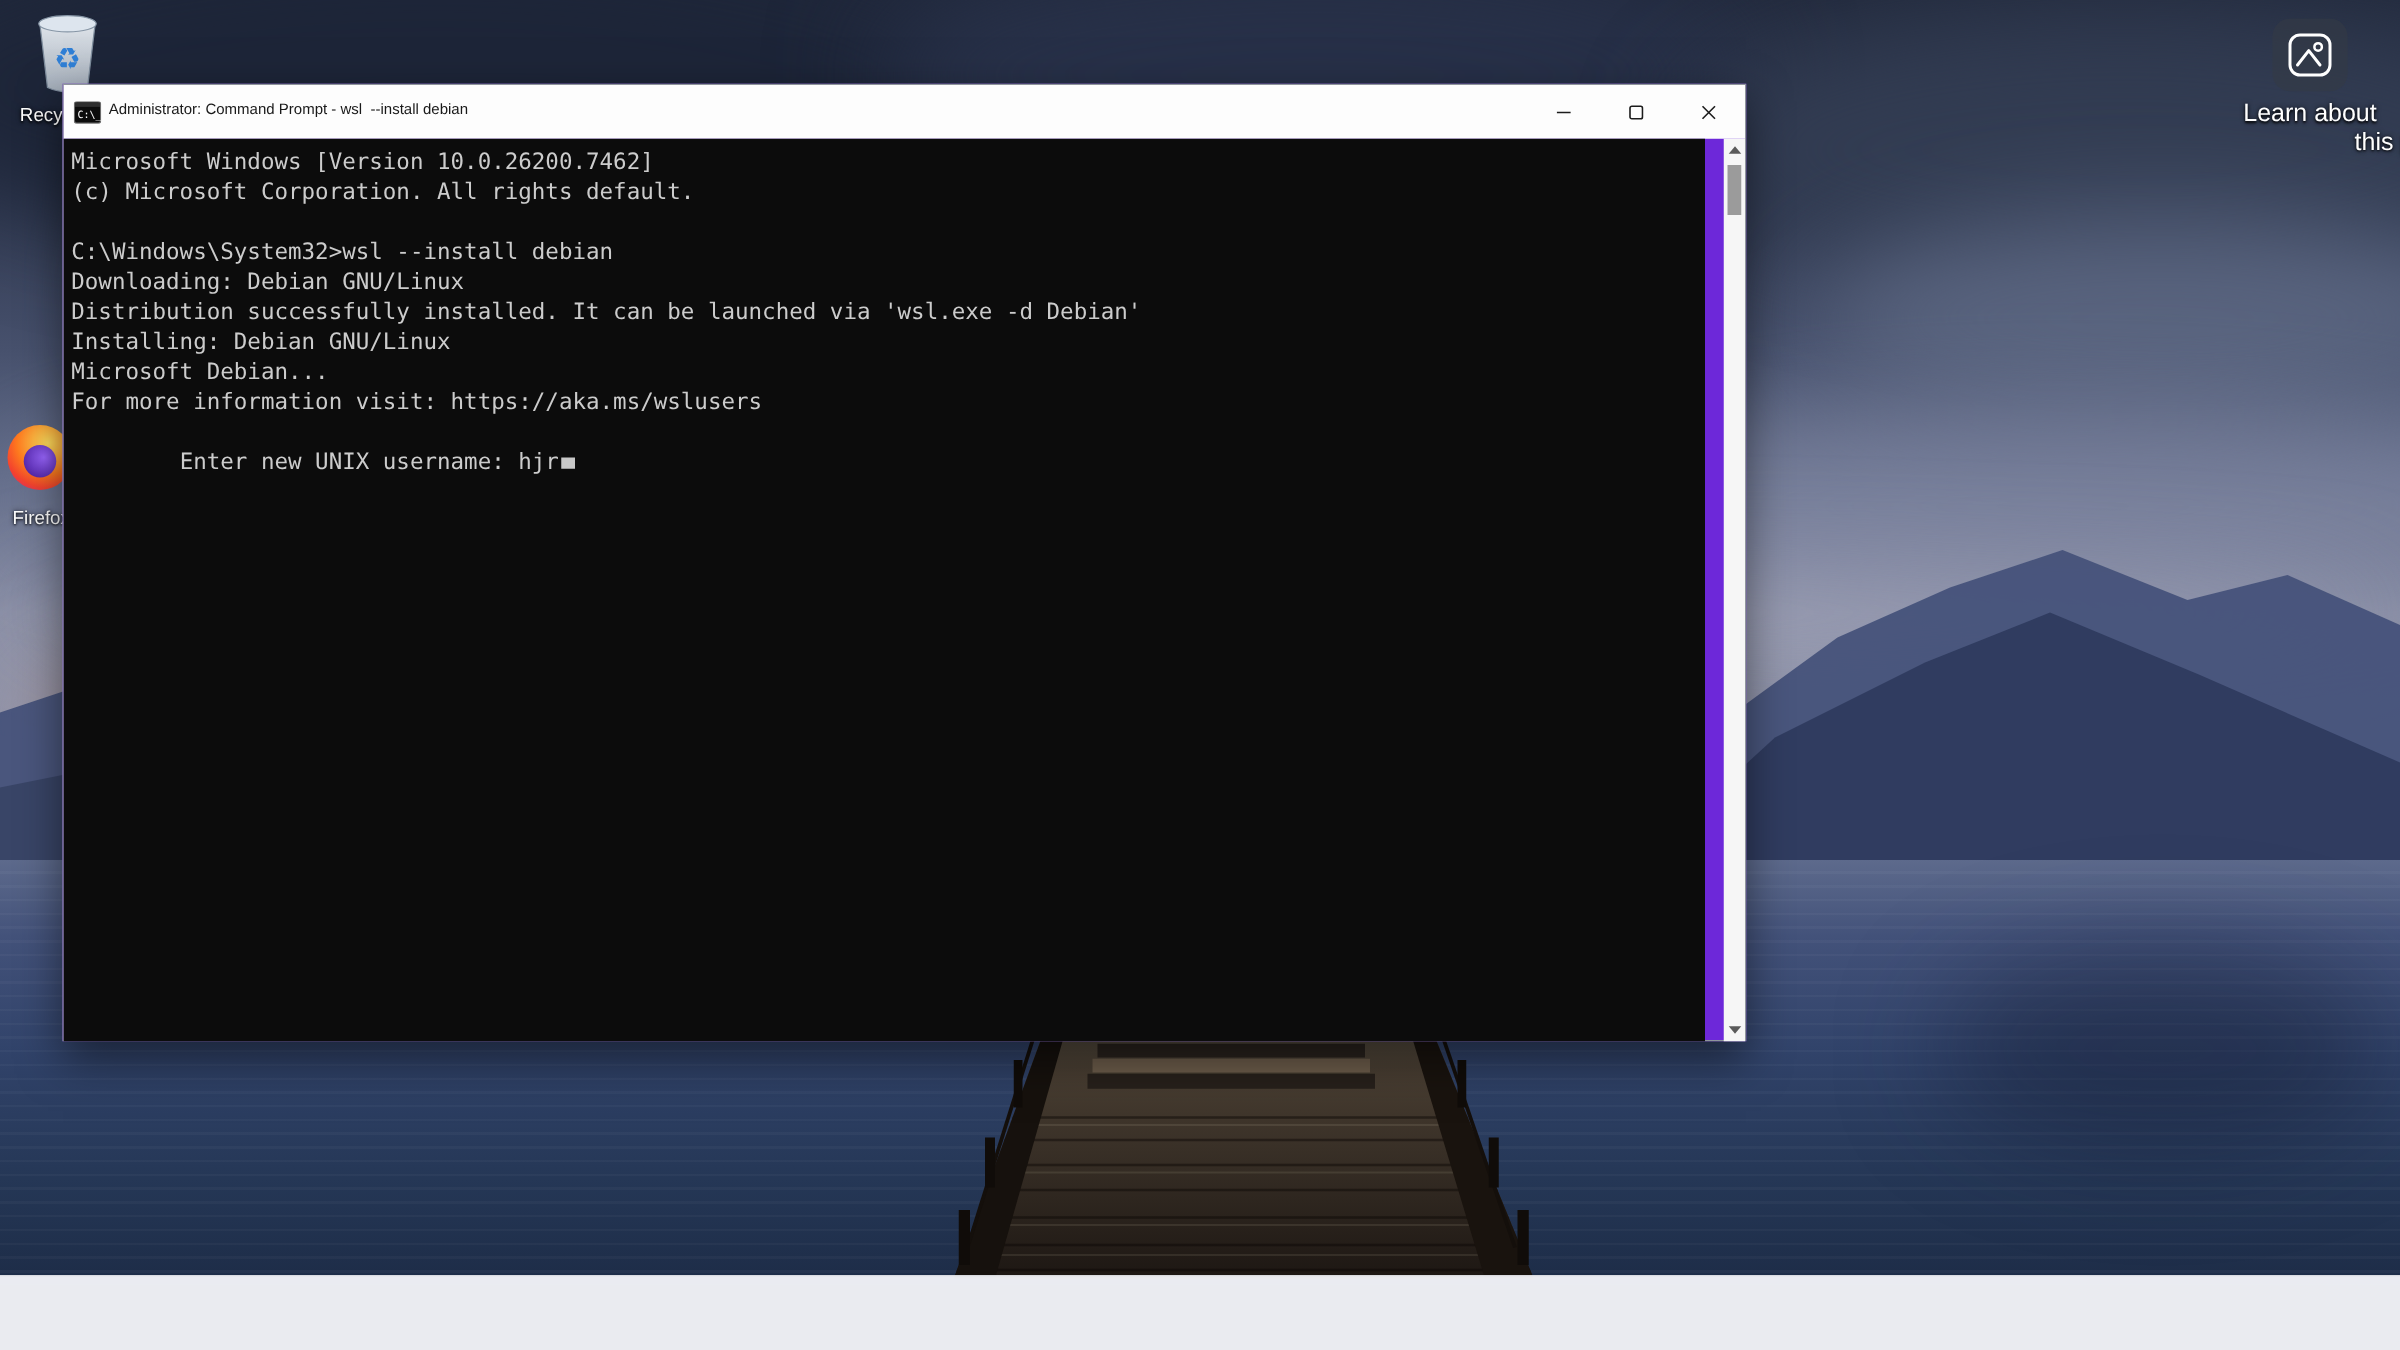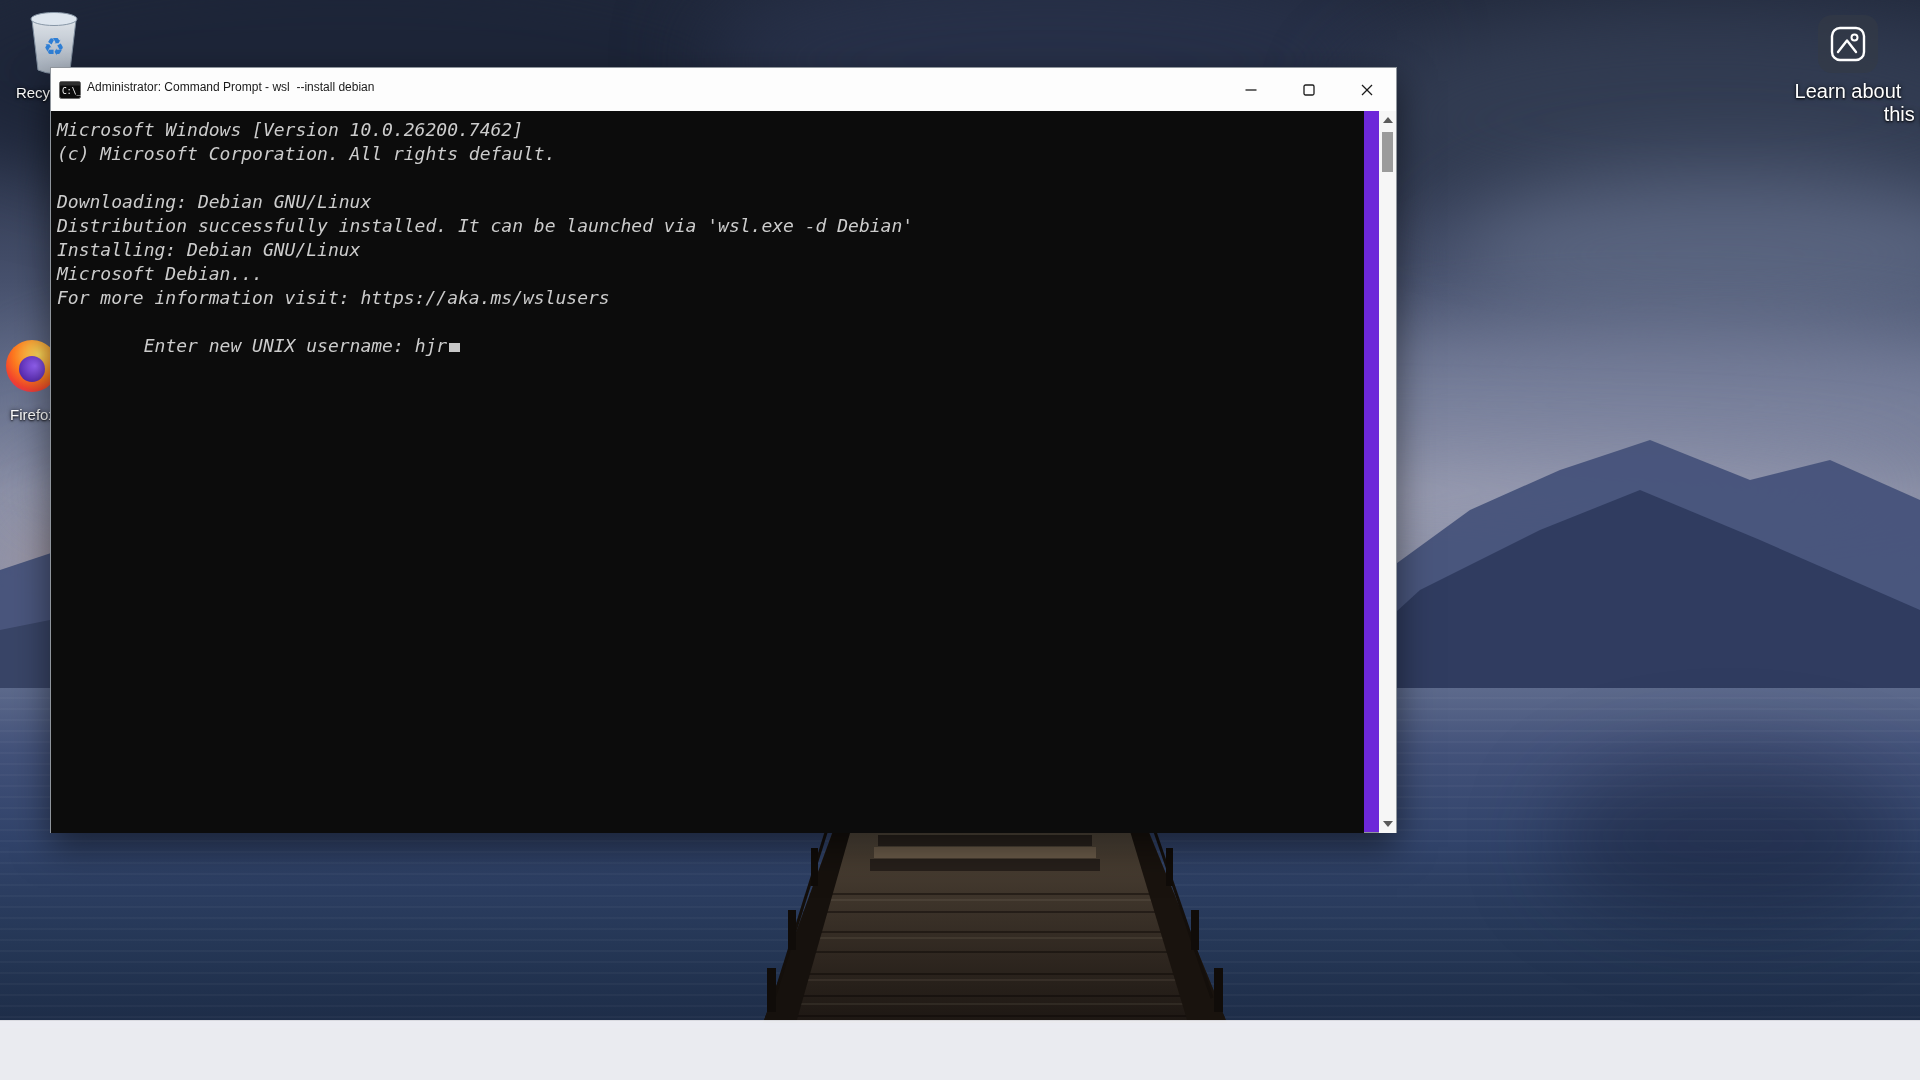--- a/index.html
+++ b/index.html
@@ -26,21 +26,21 @@
   #ff-desktop .ff-inner{position:absolute;left:13px;top:16px;width:26px;height:26px;border-radius:50%;
     background:radial-gradient(circle at 62% 38%,#9a66ff 0%,#5b2db3 70%,#3d1d86 100%);}
 
   
   #cmd-window{left:50px;top:37px;width:1347px;height:766px;z-index:3;
     box-shadow:0 14px 34px rgba(0,0,0,.5);border:1px solid #8f959c;box-sizing:border-box;background:#6d28d9;margin-top:30px;}
   #titlebar{position:absolute;left:0;top:0;width:100%;height:43px;background:#fdfdfd;}
   #title-text{position:absolute;left:36px;top:12px;font-size:12px;color:#191919;white-space:pre;}
   .winbtn{position:absolute;top:0;width:58px;height:43px;display:flex;align-items:center;justify-content:center;}
   #terminal{position:absolute;left:0;top:43px;width:1313px;height:722px;background:#0c0c0c;
-    padding:7px 0 0 6px;box-sizing:border-box;font-style:italic;}
+    padding:7px 0 0 6px;box-sizing:border-box;}
   .term-line{height:24px;line-height:24px;font-family:"DejaVu Sans Mono","Liberation Mono",monospace;
     font-size:18px;color:#cccccc;white-space:pre;}
   .cursor{display:inline-block;width:11px;height:9px;background:#c8c8c8;margin-left:2px;}
   #scrollbar{position:absolute;right:0;top:43px;width:17px;height:722px;background:#f6f6f6;}
   #scroll-thumb{position:absolute;left:3px;top:21px;width:11px;height:40px;background:#9b9b9b;}
   .scroll-arrow{position:absolute;left:4px;width:0;height:0;border-left:5px solid transparent;border-right:5px solid transparent;}
 
   
   #taskbar{left:0;top:1020px;width:1920px;height:60px;z-index:10;
     background:rgba(242,244,248,.96);border-top:1px solid rgba(0,0,0,.07);}
@@ -176,20 +176,21 @@
           <line x1="1" y1="1" x2="11" y2="11" stroke="#1c1c1c" stroke-width="1.3"></line>
           <line x1="11" y1="1" x2="1" y2="11" stroke="#1c1c1c" stroke-width="1.3"></line>
           </svg>
       </div>
     </div>
 
     <div id="terminal">
       <div class="term-line">Microsoft Windows [Version 10.0.26200.7462]</div>
       <div class="term-line">(c) Microsoft Corporation. All rights default.</div>
       <div class="term-line"></div>
+      <div class="term-line">C:\Windows\System32&gt;wsl --install debian</div>
       <div class="term-line">Downloading: Debian GNU/Linux</div>
       <div class="term-line">Distribution successfully installed. It can be launched via 'wsl.exe -d Debian'</div>
       <div class="term-line">Installing: Debian GNU/Linux</div>
       <div class="term-line">Microsoft Debian...</div>
       <div class="term-line">For more information visit: https://aka.ms/wslusers</div>
       <div class="term-line">
         <span>Enter new UNIX username: hjr</span><span class="cursor"></span>
       </div>
     </div>
 

